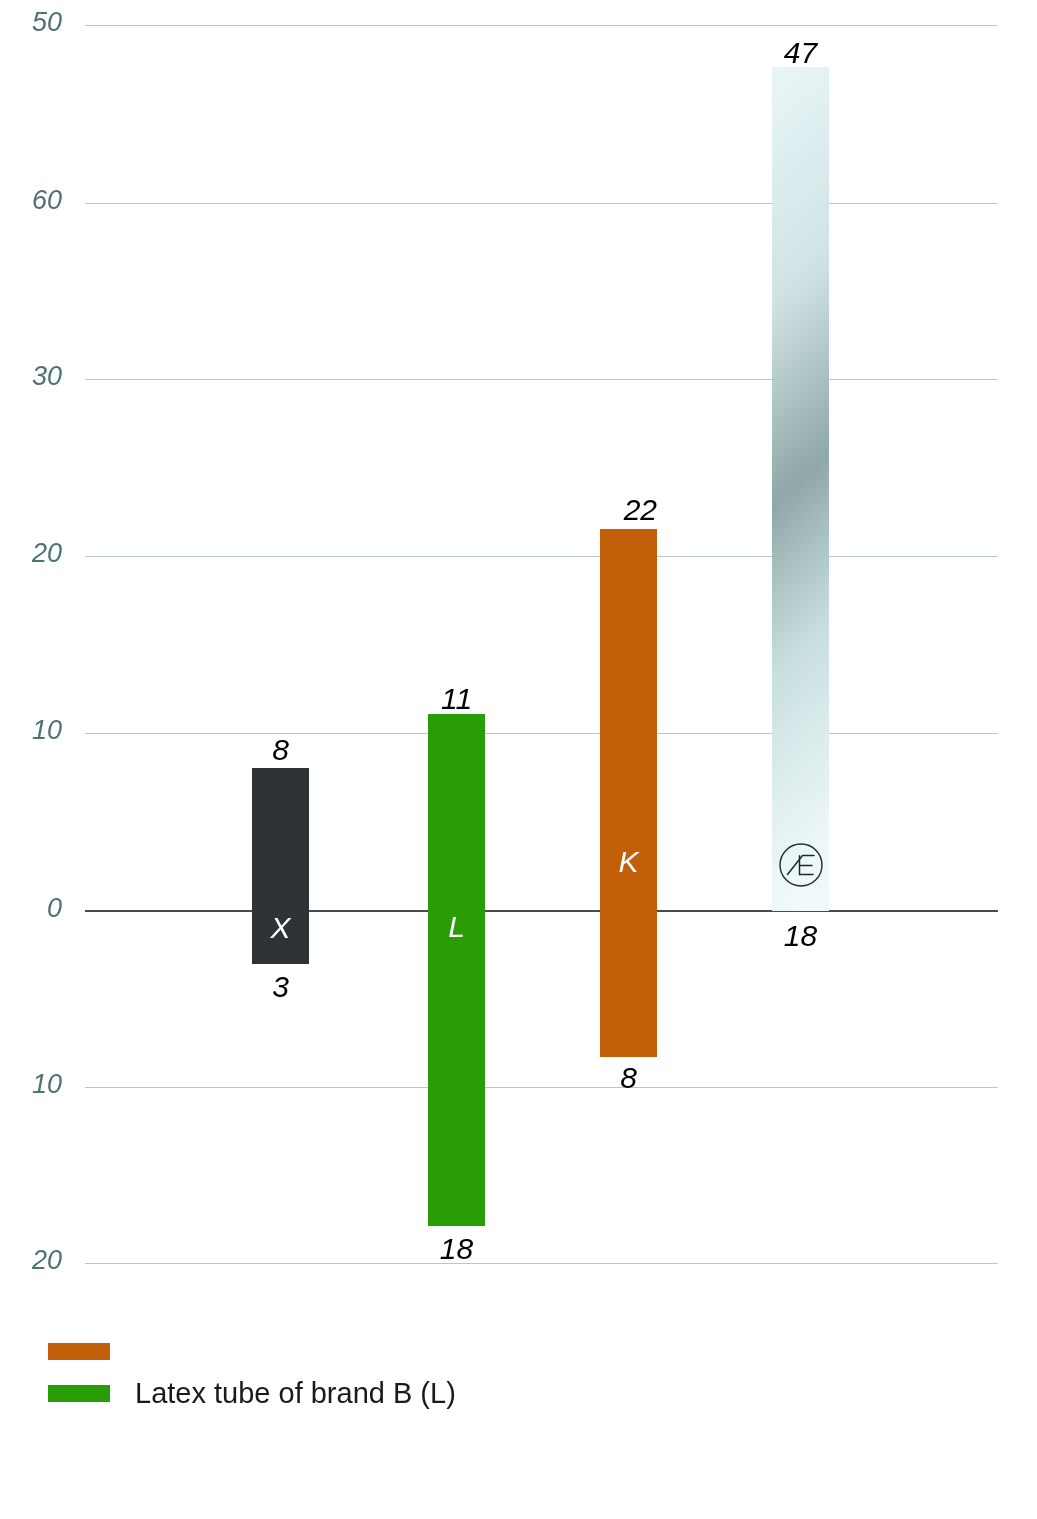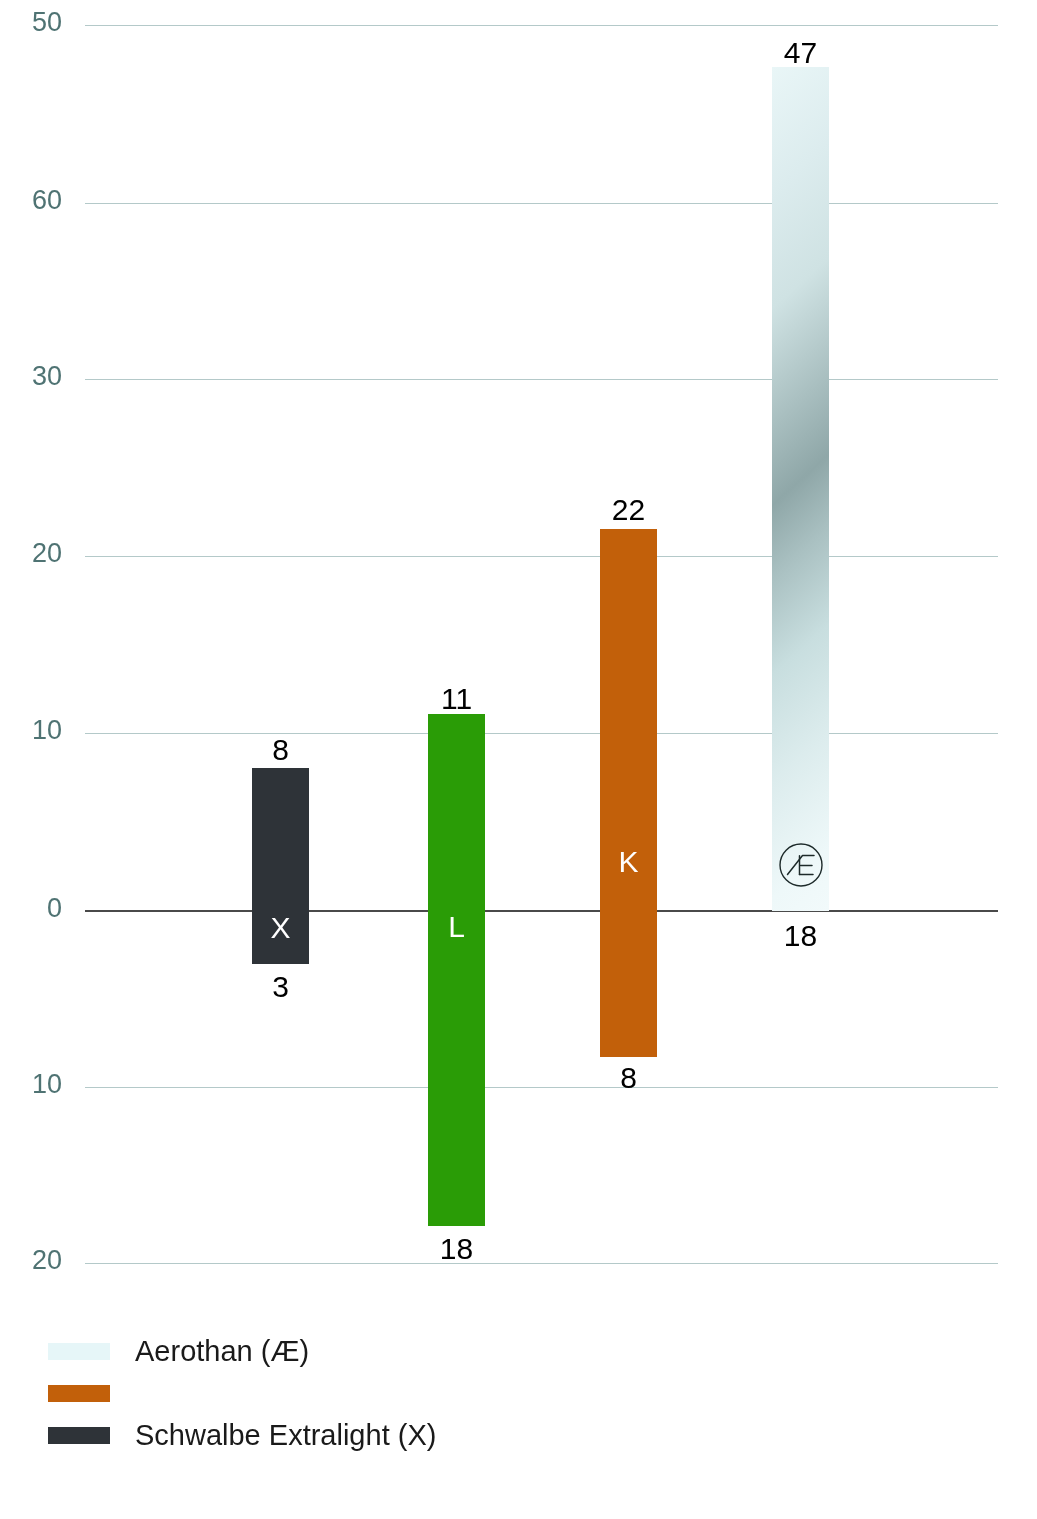--- a/index.html
+++ b/index.html
@@ -22,20 +22,21 @@
     height: 1519px;
   }
 
   
   .plot-area {
     position: absolute;
     left: 0;
     top: 0;
     width: 1037px;
     height: 1300px;
+    font-style: italic;
   }
 
   .gridline {
     position: absolute;
     left: 85px;
     width: 913px;
     height: 1px;
     background: #b4c9c9;
   }
   .gridline.zero-line {
@@ -180,21 +181,21 @@
       <div class="bar-letter" style="top:145px;">X</div>
     </div>
     <div class="value-label" style="left:252px; width:57px; top:972px;">3</div>
 
     <div class="value-label" style="left:428px; width:57px; top:684px;">11</div>
     <div class="bar bar-l" style="left:428px; width:57px; top:714px; height:512px;">
       <div class="bar-letter" style="top:198px;">L</div>
     </div>
     <div class="value-label" style="left:428px; width:57px; top:1234px;">18</div>
 
-    <div class="value-label" style="left:600px; width:57px; top:495px;">22</div>
+    <div class="value-label" style="left:600px; width:57px; top:495px;text-align:right;">22</div>
     <div class="bar bar-k" style="left:600px; width:57px; top:529px; height:528px;">
       <div class="bar-letter" style="top:318px;">K</div>
     </div>
     <div class="value-label" style="left:600px; width:57px; top:1063px;">8</div>
 
     <div class="value-label" style="left:772px; width:57px; top:38px;">47</div>
     <div class="bar bar-ae" style="left:772px; width:57px; top:67px; height:844px;">
       <div class="ae-badge" style="top:775px;">
         <svg width="46" height="46" viewBox="0 0 46 46" aria-hidden="true">
           <circle cx="23" cy="23" r="21" fill="none" stroke="#1d2a2a" stroke-width="1.4"></circle>
@@ -204,30 +205,26 @@
           <path d="M21.5 13.8 L21.5 32.5" fill="none" stroke="#1d2a2a" stroke-width="1.5" stroke-linecap="round"></path>
         </svg>
       </div>
     </div>
     <div class="value-label" style="left:772px; width:57px; top:921px;">18</div>
 
   </div>
 
   <div class="legend">
 
-    <div class="legend-row">
-      <span class="legend-swatch" style="background:#e6f6f8;"></span>
-      <span class="legend-label">Aerothan (Æ)</span>
-    </div>
 
     <div class="legend-row">
       <span class="legend-swatch" style="background:#c2600a;"></span>
     </div>
 
-
     <div class="legend-row">
-      <span class="legend-swatch" style="background:#2e3338;"></span>
-      <span class="legend-label">Schwalbe Extralight (X)</span>
-    </div>
+      <span class="legend-swatch" style="background:#2a9c06;"></span>
+      <span class="legend-label">Latex tube of brand B (L)</span>
+    </div>
+
 
   </div>
 
 </div>
 
 </body></html>

